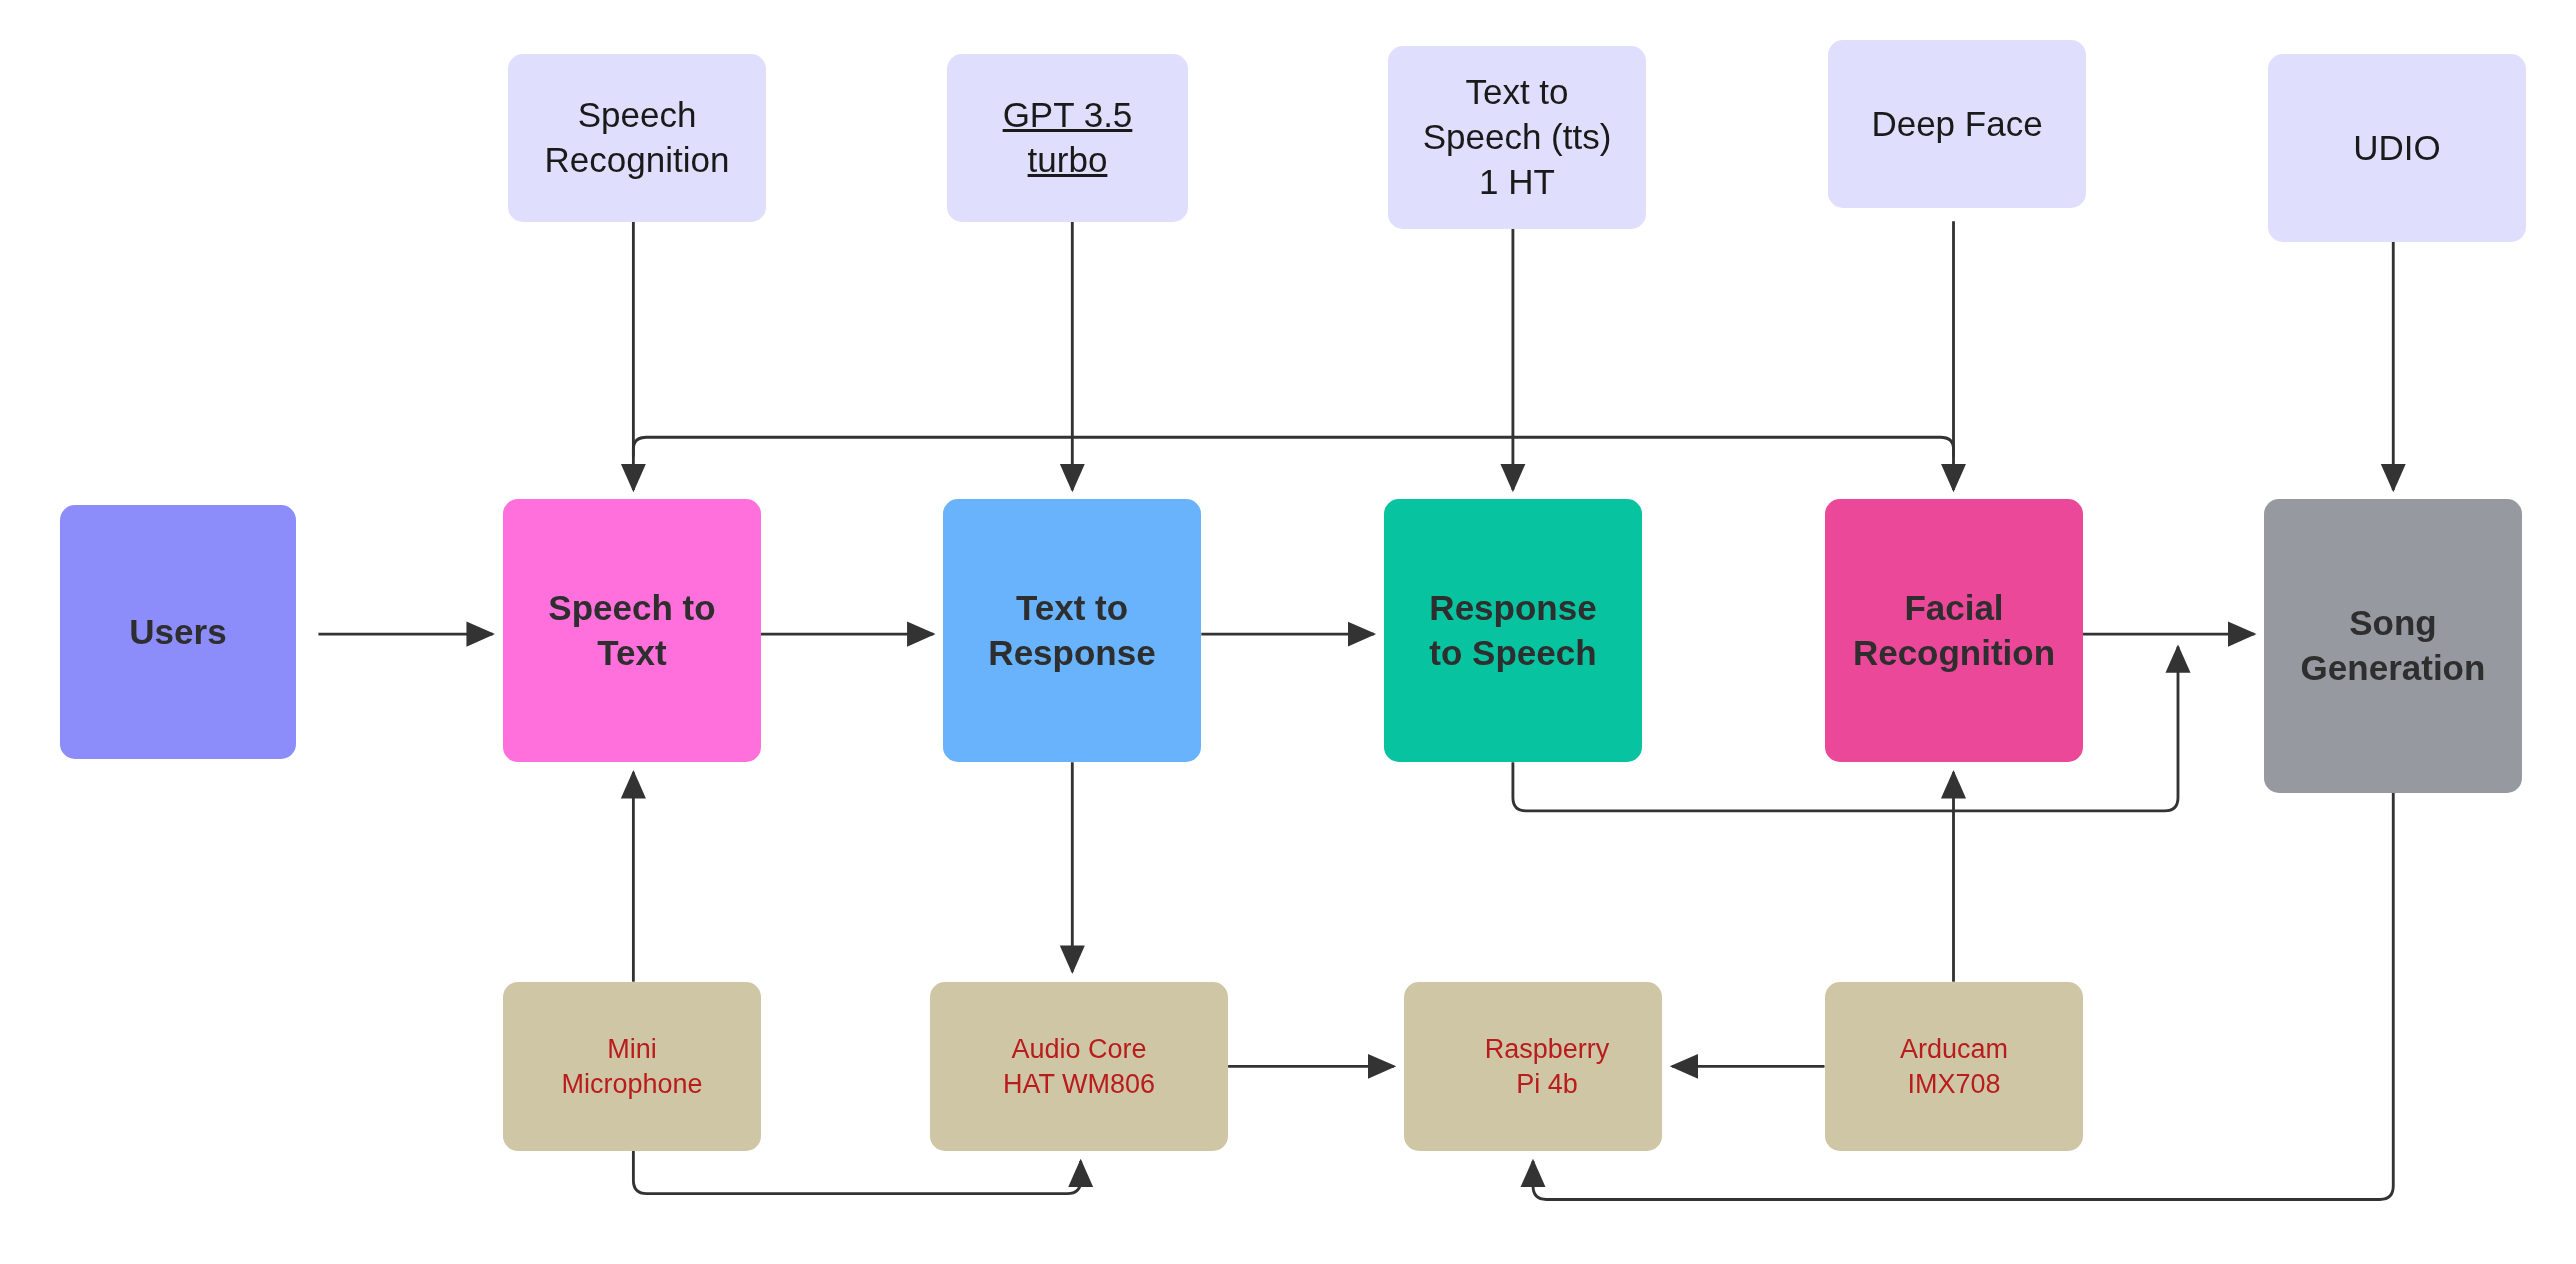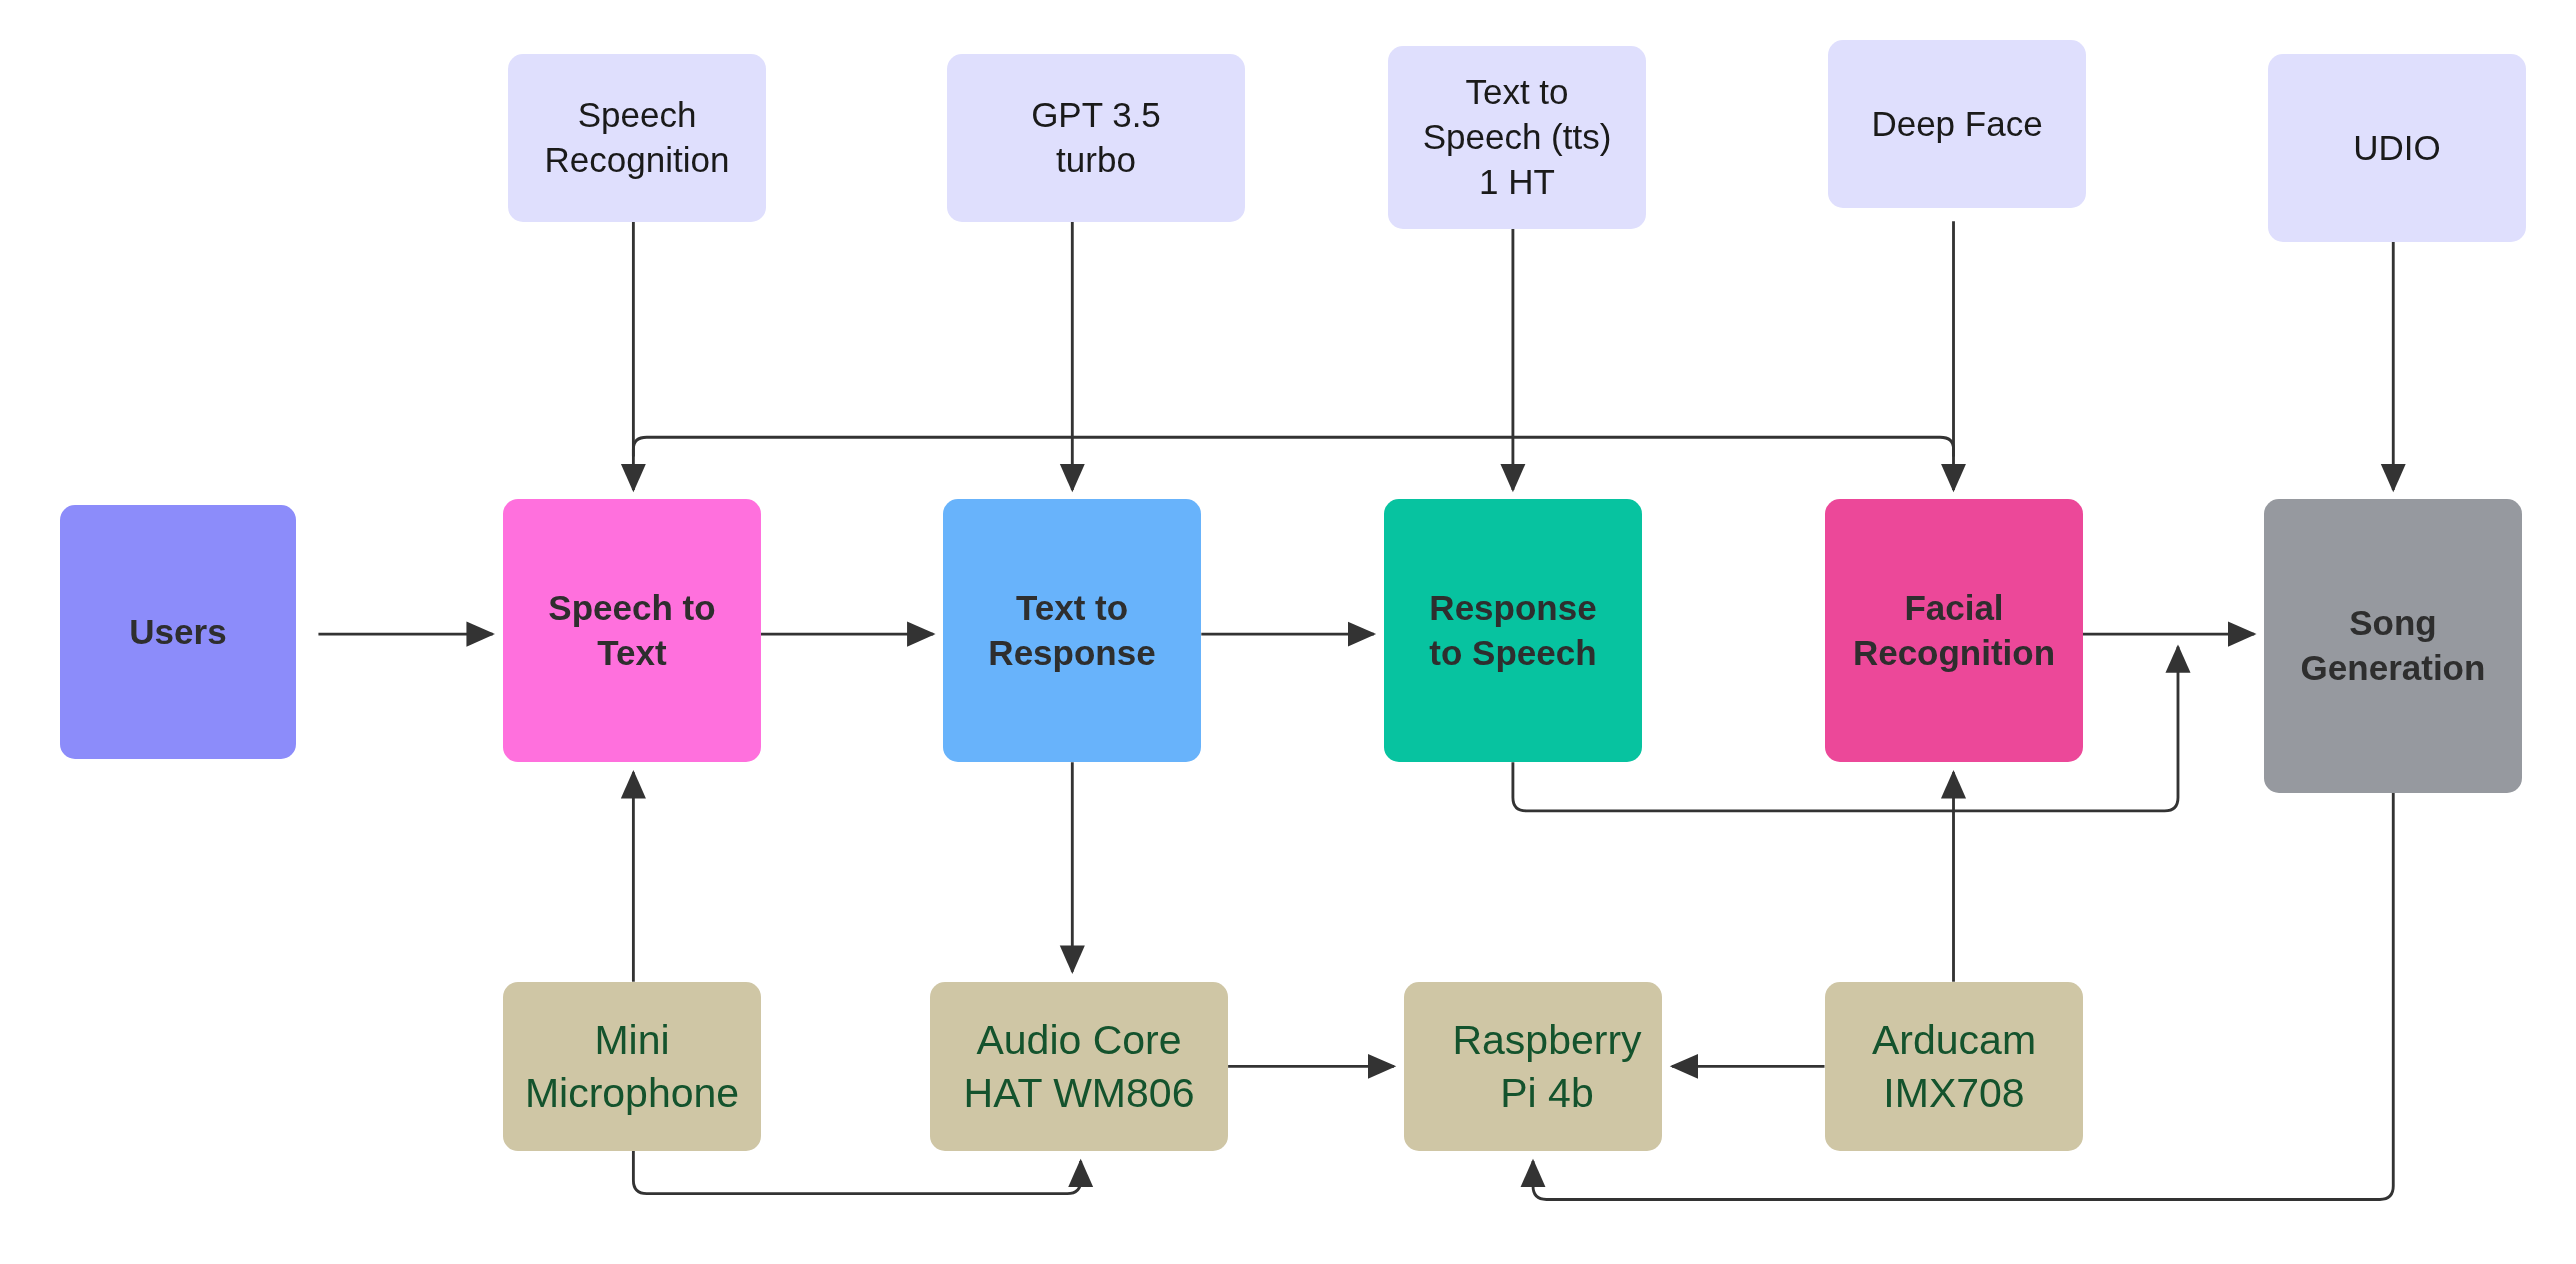--- a/index.html
+++ b/index.html
@@ -39,23 +39,23 @@
     color: #1f1f1f;
   }
   .node.service {
     background: #dfdffd;
     font-size: 35px;
     font-weight: 400;
     color: #1a1a1a;
   }
   .node.hardware {
     background: #cfc6a5;
-    font-size: 41px;
+    font-size: 27px;
     font-weight: 400;
-    color: #14532d;
+    color: #b91c1c;
   }
   .node.pipeline {
     font-size: 35px;
     font-weight: 700;
     color: #2e2e2e;
   }
 </style>
 </head>
 <body>
 
@@ -97,21 +97,21 @@
       <path d="M756,1374 L756,1409 Q756,1425 772,1425 L1274,1425 Q1290,1425 1290,1409 L1290,1386" marker-end="url(#ah)"></path>
 
       <path d="M2857,910 L2857,1416 Q2857,1432 2841,1432 L1846,1432 Q1830,1432 1830,1416 L1830,1386" marker-end="url(#ah)"></path>
     </g>
   </svg>
 
   <div class="node service" style="left:508px; top:54px; width:258px; height:168px;">
     <span>Speech
 Recognition</span>
   </div>
-  <div class="node service" style="left:947px; top:54px; width:298px; height:168px;">
+  <div class="node service" style="left:947px; top:54px; width:241px; height:168px;text-decoration:underline;">
     <span>GPT 3.5
 turbo</span>
   </div>
   <div class="node service" style="left:1388px; top:46px; width:258px; height:183px;">
     <span>Text to
 Speech (tts)
 1 HT</span>
   </div>
   <div class="node service" style="left:1828px; top:40px; width:258px; height:168px;">
     <span>Deep Face</span>

